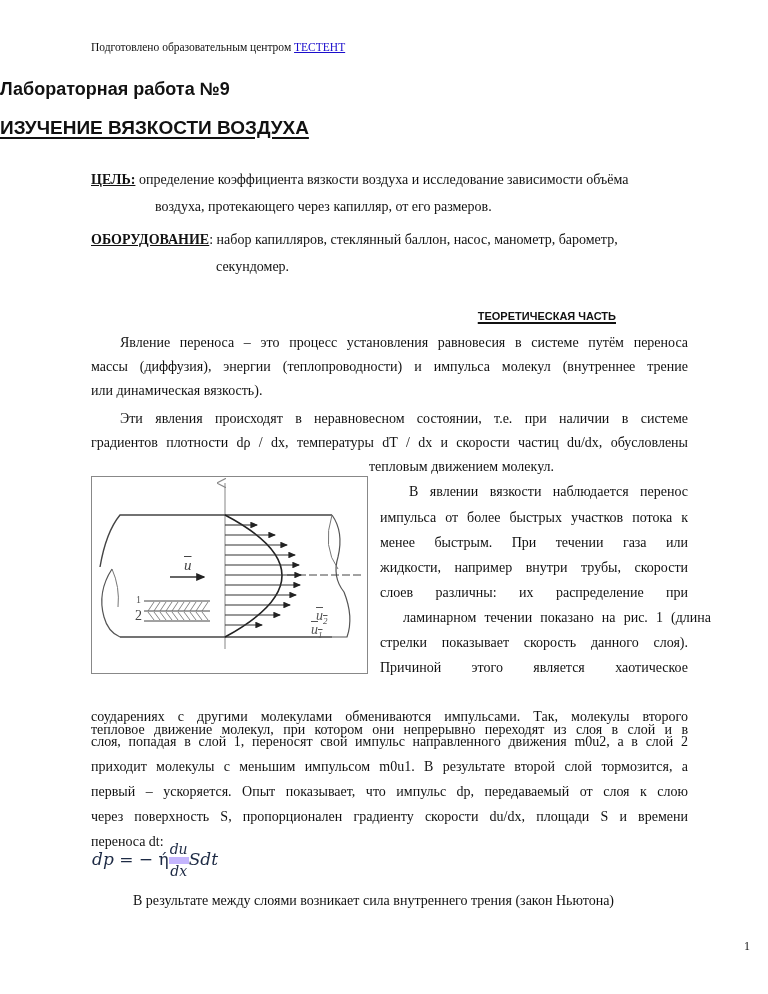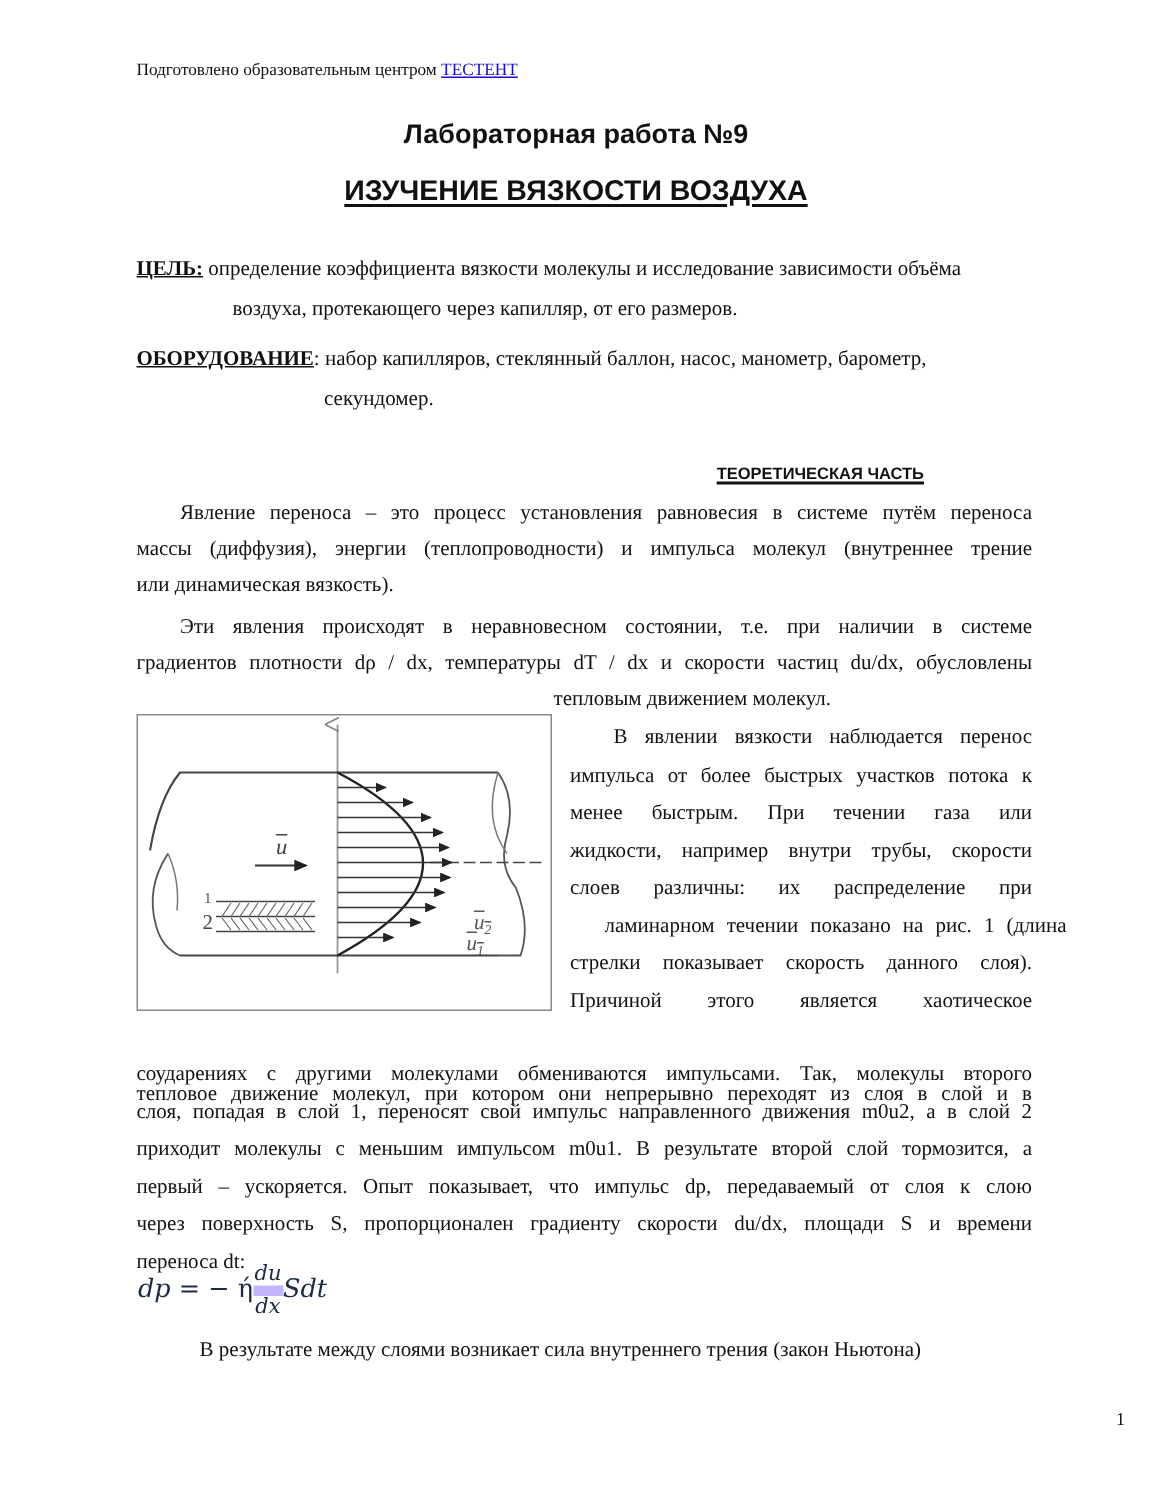--- a/index.html
+++ b/index.html
@@ -1,21 +1,21 @@
 <!DOCTYPE html>
 <html><head>
 <meta charset="utf-8">
 <style>
   html, body { margin: 0; padding: 0; background: #ffffff; }
   body { width: 768px; height: 994px; position: relative; overflow: hidden;
          font-family: "Liberation Serif", serif; color: #111; }
   .abs { position: absolute; }
   .header-note { left: 91px; top: 41px; font-size: 11.5px; white-space: nowrap; }
   .header-note a { color: #1a0dcc; text-decoration: underline; }
-  .title { left: 0; width: 768px; text-align: center; font-family: "Liberation Sans", sans-serif; font-weight: bold; }
+  .title { left: 0; width: 768px; text-align: left; font-family: "Liberation Sans", sans-serif; font-weight: bold; }
   .t1 { top: 79px; font-size: 18px; }
   .t2 { top: 117px; font-size: 19px; }
   .t2 span { text-decoration: underline; text-decoration-thickness: 2px; text-underline-offset: 3px; }
   .lbl { font-weight: bold; text-decoration: underline; }
   .section { left: 0; width: 616px; top: 310px; text-align: right; font-family: "Liberation Sans", sans-serif; font-weight: bold; font-size: 11px; }
   .section span { text-decoration: underline; text-decoration-thickness: 2px; text-underline-offset: 2px; }
   .line { position: absolute; font-size: 14px; white-space: nowrap; }
   .jline { position: absolute; font-size: 14px; text-align: justify; text-align-last: justify; white-space: normal; }
   .figure { left: 91px; top: 476px; width: 275px; height: 196px; border: 1.5px solid #888; background: #fff; }
   .formula { left: 92px; top: 842px; font-family: "DejaVu Serif", serif; font-style: italic; font-size: 17px; color: #1d2a44; }
@@ -29,21 +29,21 @@
 
 <div class="abs header-note">
   <span>Подготовлено образовательным центром</span>
   <a href="#">ТЕСТЕНТ</a>
 </div>
 
 <div class="abs title t1">Лабораторная работа №9</div>
 <div class="abs title t2"><span>ИЗУЧЕНИЕ ВЯЗКОСТИ ВОЗДУХА</span></div>
 
 <div class="line" style="left:91px; top:172px;">
-  <span class="lbl">ЦЕЛЬ:</span><span> определение коэффициента вязкости молекулы и исследование зависимости объёма</span>
+  <span class="lbl">ЦЕЛЬ:</span><span> определение коэффициента вязкости воздуха и исследование зависимости объёма</span>
 </div>
 <div class="line" style="left:155px; top:199px;">воздуха, протекающего через капилляр, от его размеров.</div>
 
 <div class="line" style="left:91px; top:232px;">
   <span class="lbl">ОБОРУДОВАНИЕ</span><span>: набор капилляров, стеклянный баллон, насос, манометр, барометр,</span>
 </div>
 <div class="line" style="left:216px; top:259px;">секундомер.</div>
 
 <div class="abs section"><span>ТЕОРЕТИЧЕСКАЯ ЧАСТЬ</span></div>
 

